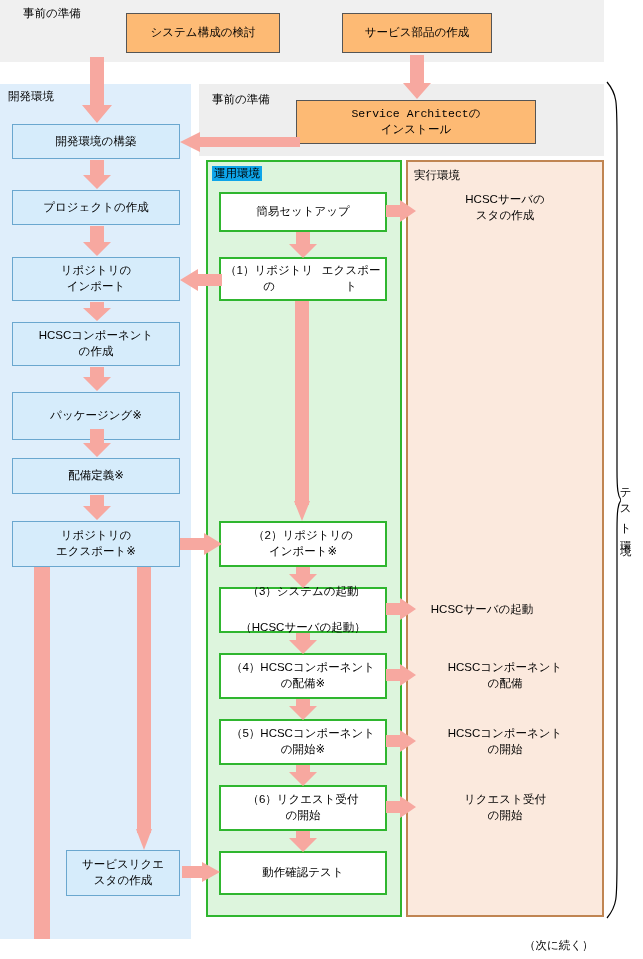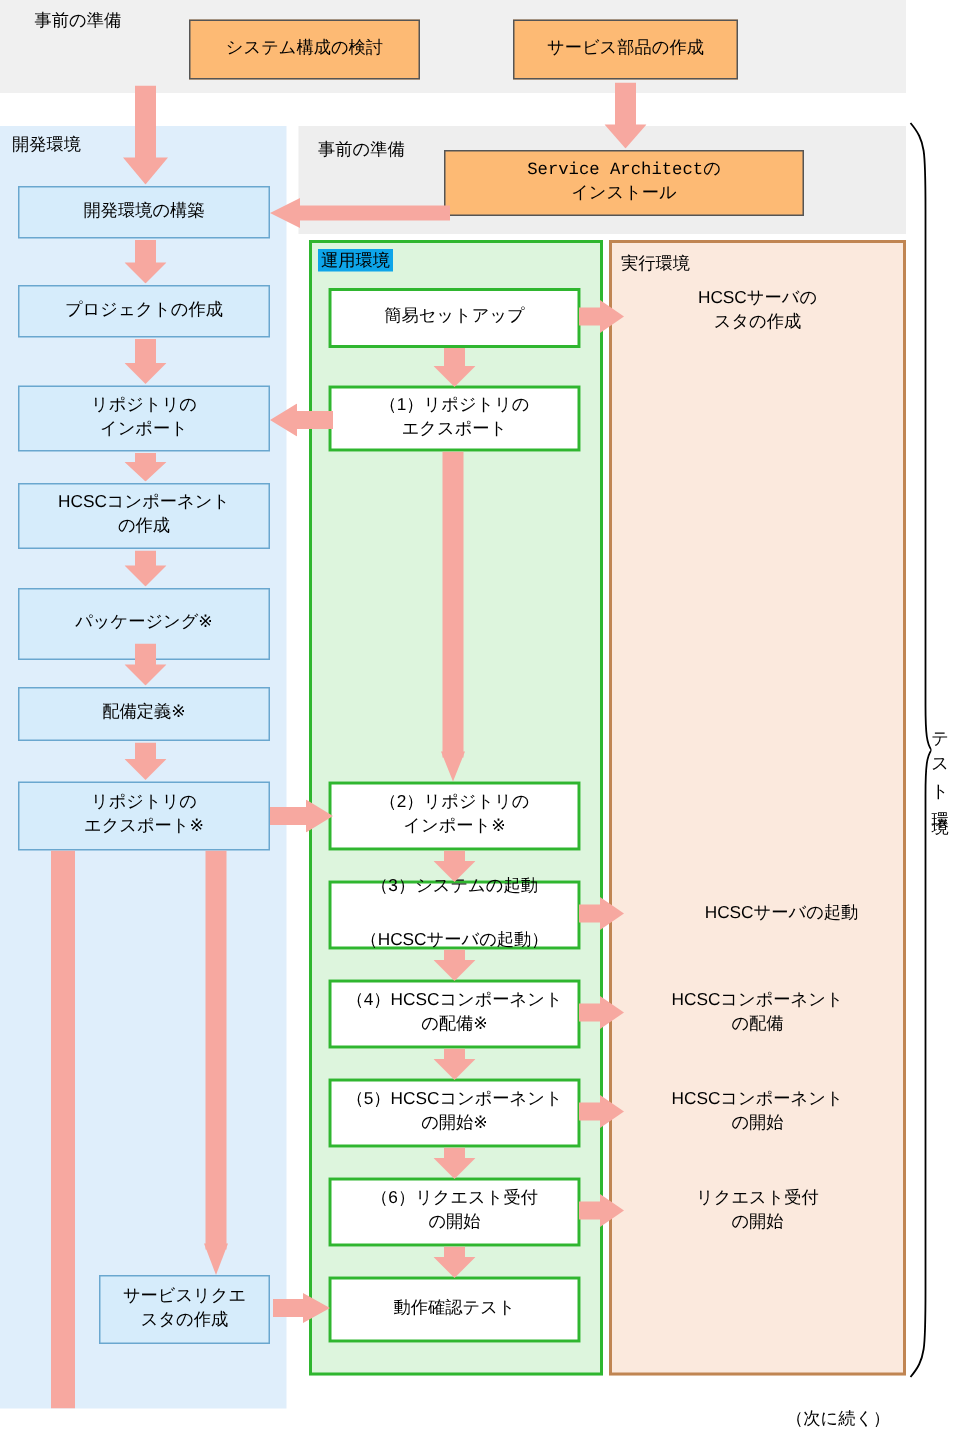--- a/index.html
+++ b/index.html
@@ -126,21 +126,21 @@
   <span>エクスポート※</span>
 </div>
 <div class="box box-dev" style="left:66px;top:850px;width:114px;height:46px;flex-direction:column;">
   <span>サービスリクエ</span>
   <span>スタの作成</span>
 </div>
 
 <div class="box box-ops" style="left:219px;top:192px;width:168px;height:40px;flex-direction:column;">
   <span>簡易セットアップ</span>
 </div>
-<div class="box box-ops" style="left:219px;top:257px;width:168px;height:44px;flex-direction:column;">
+<div class="box box-ops" style="left:219px;top:257px;width:168px;height:44px;flex-direction:row;">
   <span>（1）リポジトリの</span>
   <span>エクスポート</span>
 </div>
 <div class="box box-ops" style="left:219px;top:521px;width:168px;height:46px;flex-direction:column;">
   <span>（2）リポジトリの</span>
   <span>インポート※</span>
 </div>
 <div class="box box-ops" style="left:219px;top:587px;width:168px;height:46px;flex-direction:column;gap:20px;">
   <span>（3）システムの起動</span>
   <span>（HCSCサーバの起動）</span>
@@ -158,21 +158,21 @@
   <span>の開始</span>
 </div>
 <div class="box box-ops" style="left:219px;top:851px;width:168px;height:44px;flex-direction:column;">
   <span>動作確認テスト</span>
 </div>
 
 <div class="box box-plain" style="left:412px;top:186px;width:186px;height:44px;flex-direction:column;">
   <span>HCSCサーバの</span>
   <span>スタの作成</span>
 </div>
-<div class="box box-plain" style="left:428px;top:596px;width:186px;height:28px;flex-direction:column;">
+<div class="box box-plain" style="left:389px;top:596px;width:186px;height:28px;flex-direction:column;">
   <span>HCSCサーバの起動</span>
 </div>
 <div class="box box-plain" style="left:412px;top:653px;width:186px;height:46px;flex-direction:column;">
   <span>HCSCコンポーネント</span>
   <span>の配備</span>
 </div>
 <div class="box box-plain" style="left:412px;top:719px;width:186px;height:46px;flex-direction:column;">
   <span>HCSCコンポーネント</span>
   <span>の開始</span>
 </div>

